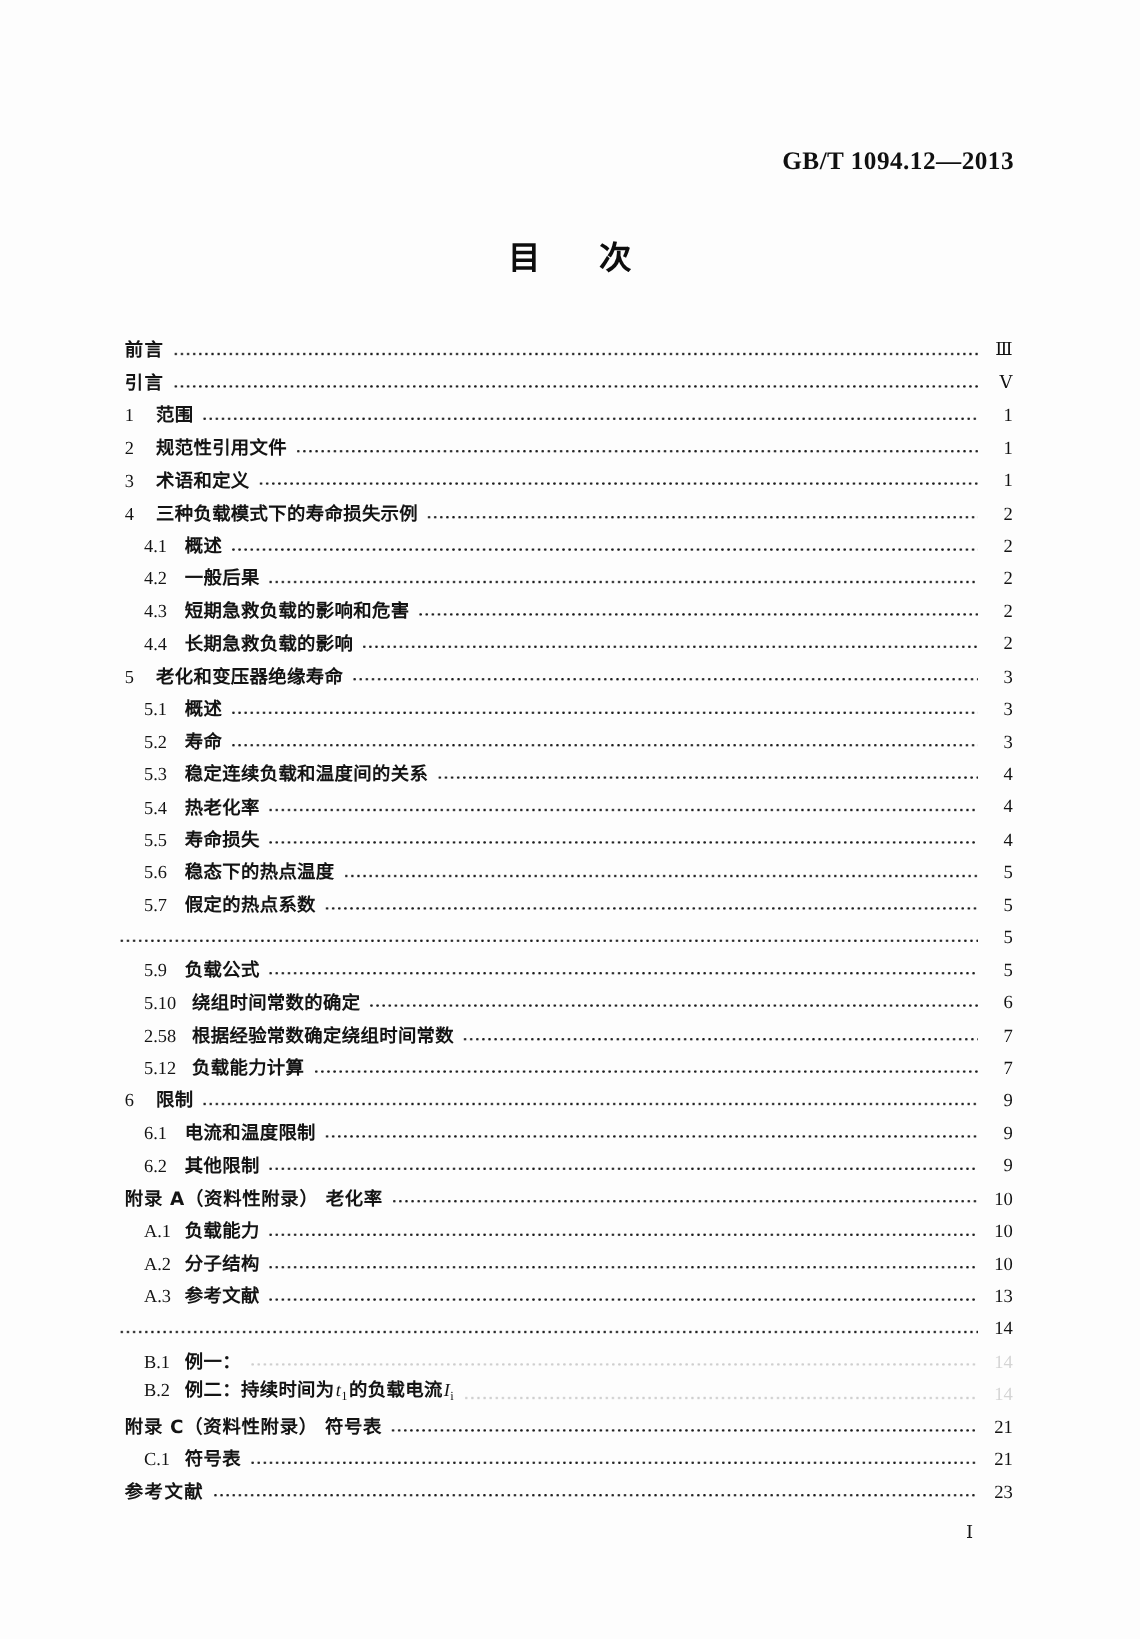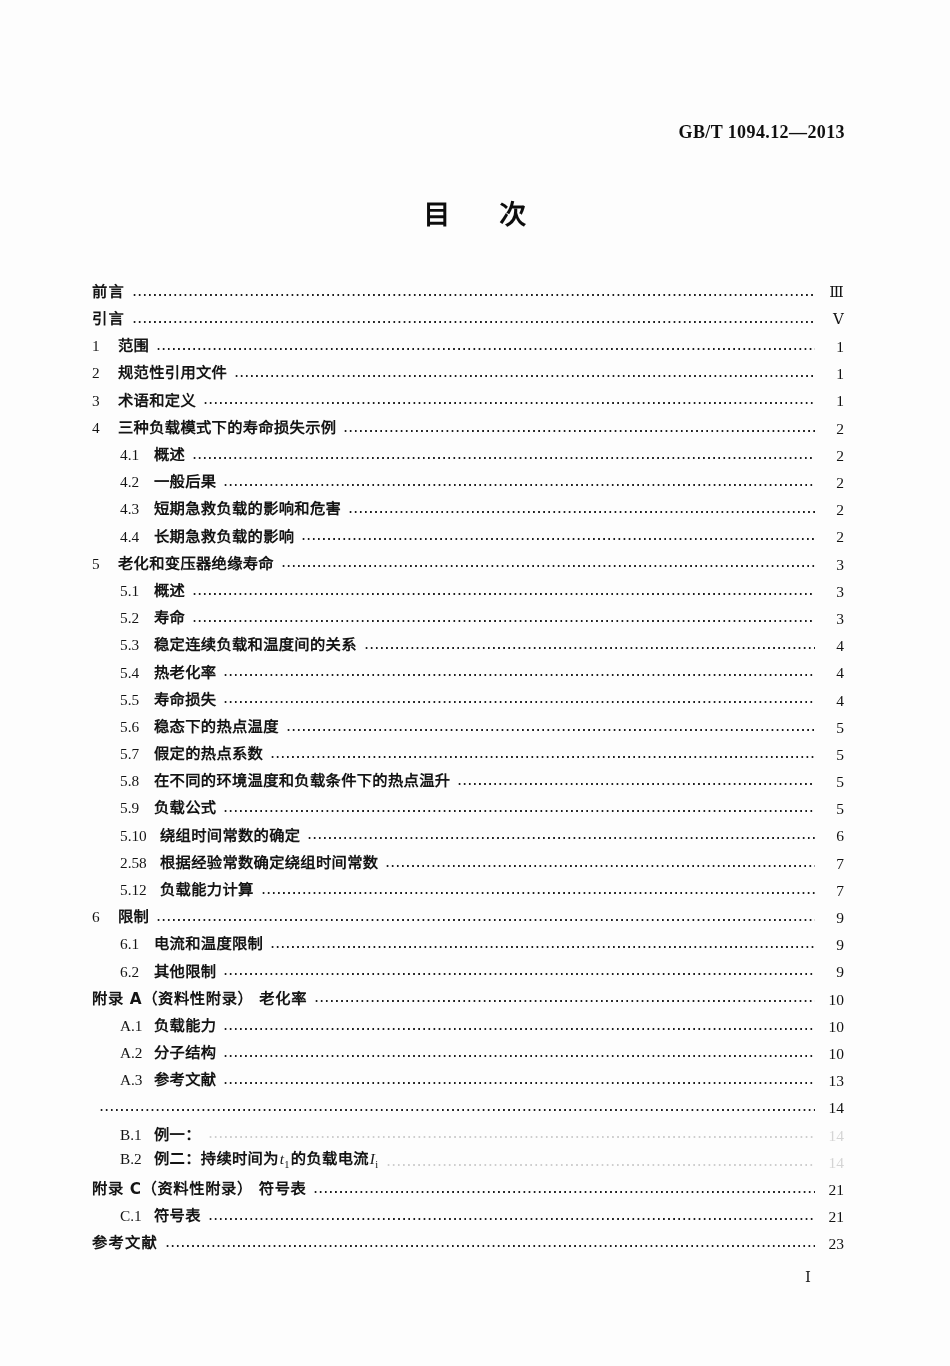--- a/index.html
+++ b/index.html
@@ -19,21 +19,21 @@
     overflow: hidden;
   }
 
   
   .std-header {
     position: absolute;
     top: 122px;
     right: 105px;
     font-family: "Liberation Serif", "DejaVu Serif", serif;
     font-weight: bold;
-    font-size: 18px;
+    font-size: 21px;
     letter-spacing: 0.4px;
     color: #101010;
     white-space: nowrap;
   }
 
   
   .toc-title {
     position: absolute;
     top: 193px;
     left: 0;
@@ -82,21 +82,21 @@
     display: inline-block;
     text-align: left;
   }
   .txt {
     font-family: "DejaVu Sans", "Liberation Sans", sans-serif;
     font-weight: bold;
     letter-spacing: 0.3px;
   }
 
   
-  .lvl0 { margin-left: 0px; }
+  .lvl0 { margin-left: 12px; }
   .lvl1 { margin-left: 28px; }
 
   
   .lvl0 .num { min-width: 26px; }
   .lvl1 .num { min-width: 34px; margin-top: 16px; }
   .lvl1 .num.wide { min-width: 40px; }
 
   
   .plain .txt { letter-spacing: 1.2px; }
 
@@ -322,24 +322,20 @@
       </div>
       <div class="toc-row">
         <span class="lbl lvl1">
           <span class="num">5.7</span>
           <span class="txt">假定的热点系数</span>
         </span>
         <span class="leader"></span>
         <span class="pg">5</span>
       </div>
       <div class="toc-row">
-        <span class="lbl lvl1">
-          <span class="num">5.8</span>
-          <span class="txt">在不同的环境温度和负载条件下的热点温升</span>
-        </span>
         <span class="leader"></span>
         <span class="pg">5</span>
       </div>
       <div class="toc-row">
         <span class="lbl lvl1">
           <span class="num">5.9</span>
           <span class="txt">负载公式</span>
         </span>
         <span class="leader"></span>
         <span class="pg">5</span>

